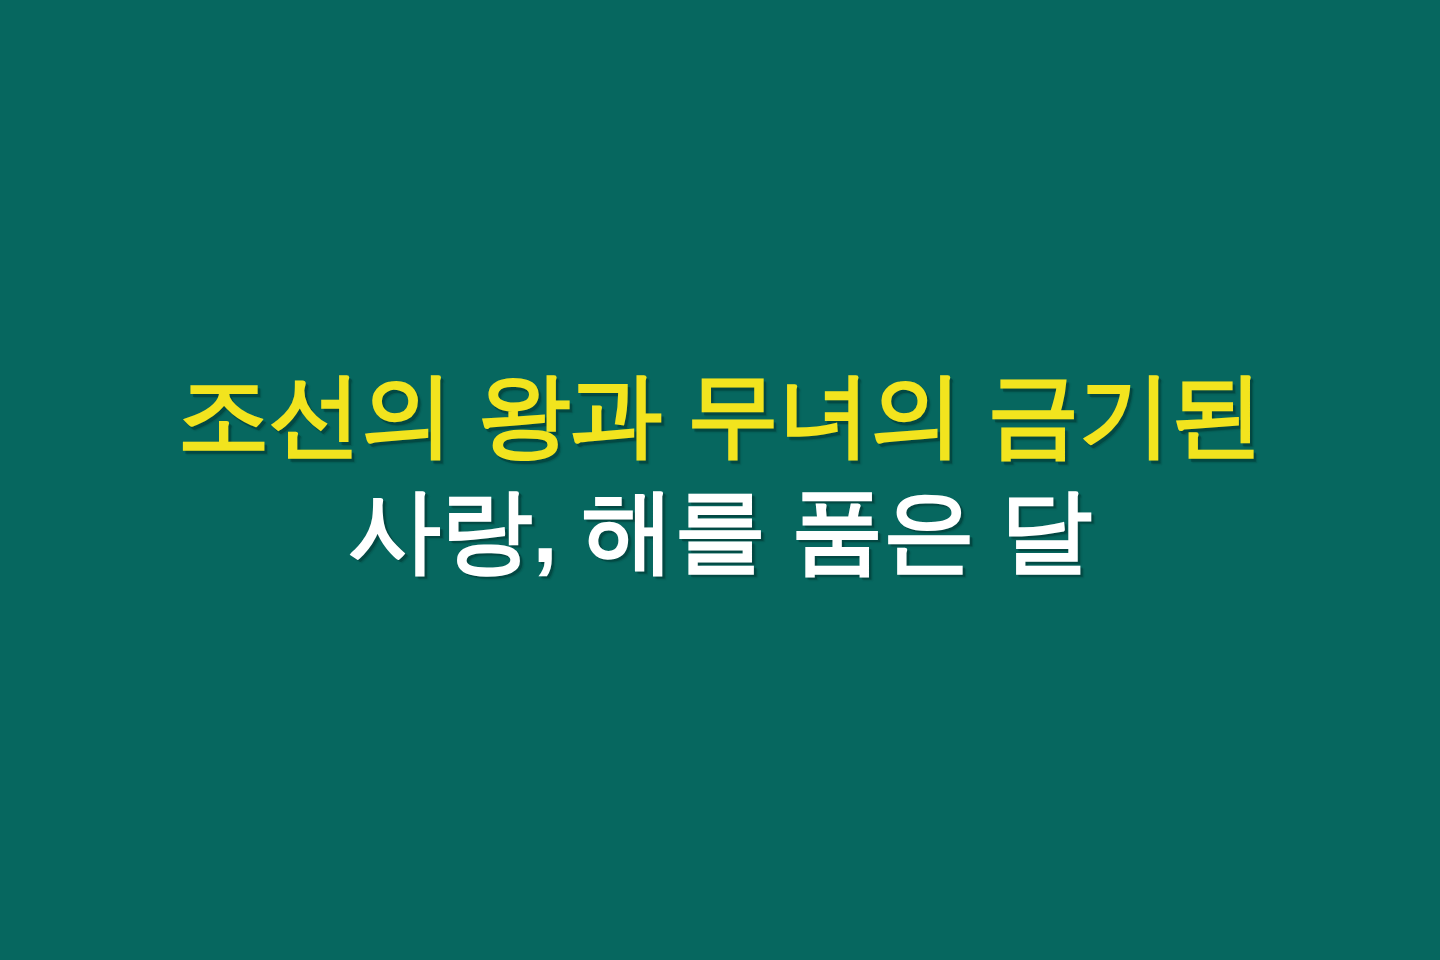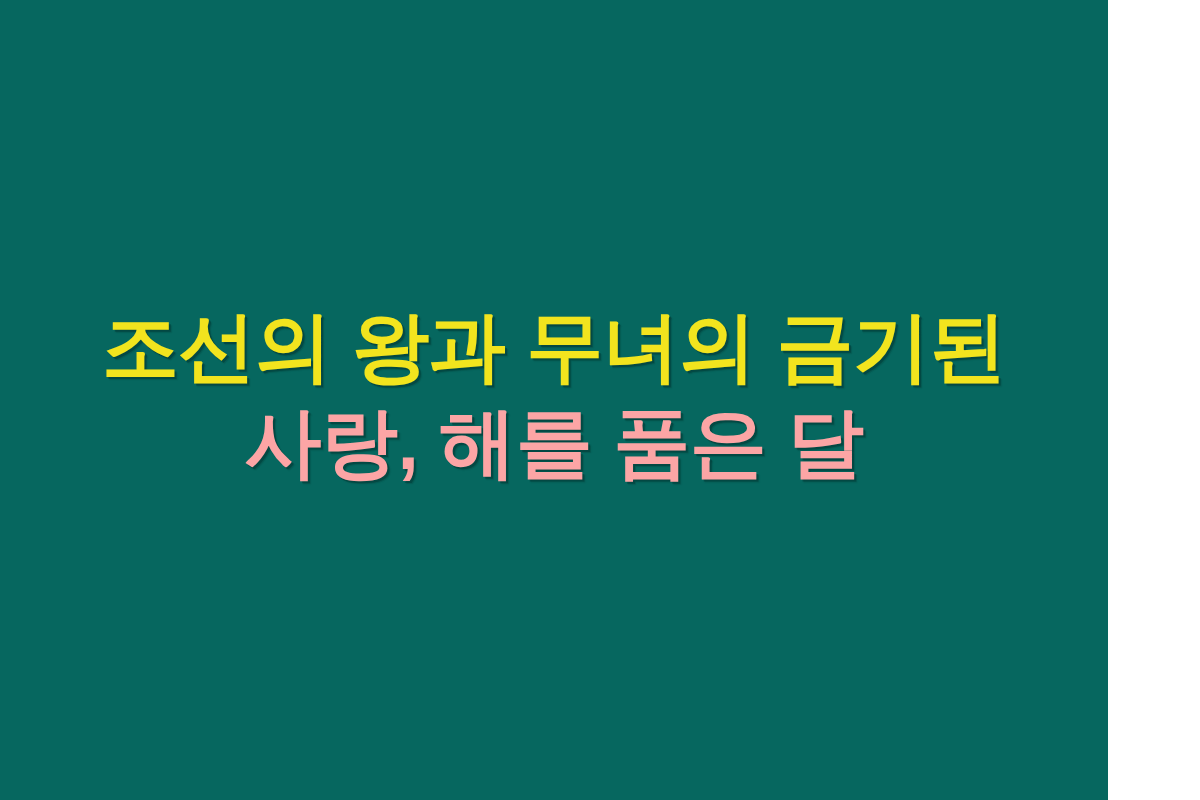--- a/index.html
+++ b/index.html
@@ -9,21 +9,21 @@
   }
   body {
     width: 1200px;
     height: 800px;
     overflow: hidden;
     font-family: "Liberation Sans", "DejaVu Sans", sans-serif;
   }
 
   #banner-card {
     position: relative;
-    width: 1108px;
+    width: 1200px;
     height: 800px;
     box-sizing: border-box;
     display: flex;
     align-items: center;
     justify-content: center;
     background: #06675F;
   }
 
   #headline-block {
     width: 1200px;
@@ -64,18 +64,18 @@
 </style>
 </head>
 <body>
 
 <div id="banner-card" style="background: rgb(6, 103, 95);">
 
   <div id="headline-block">
 
     <span class="headline-line line-1" style="color: rgb(242, 228, 30);">조선의 왕과 무녀의 금기된</span>
 
-    <span class="headline-line line-2" style="color: #fca5a5;">사랑, 해를 품은 달</span>
+    <span class="headline-line line-2" style="color: #ffffff;">사랑, 해를 품은 달</span>
 
 
   </div>
 
 </div>
 
 </body></html>

